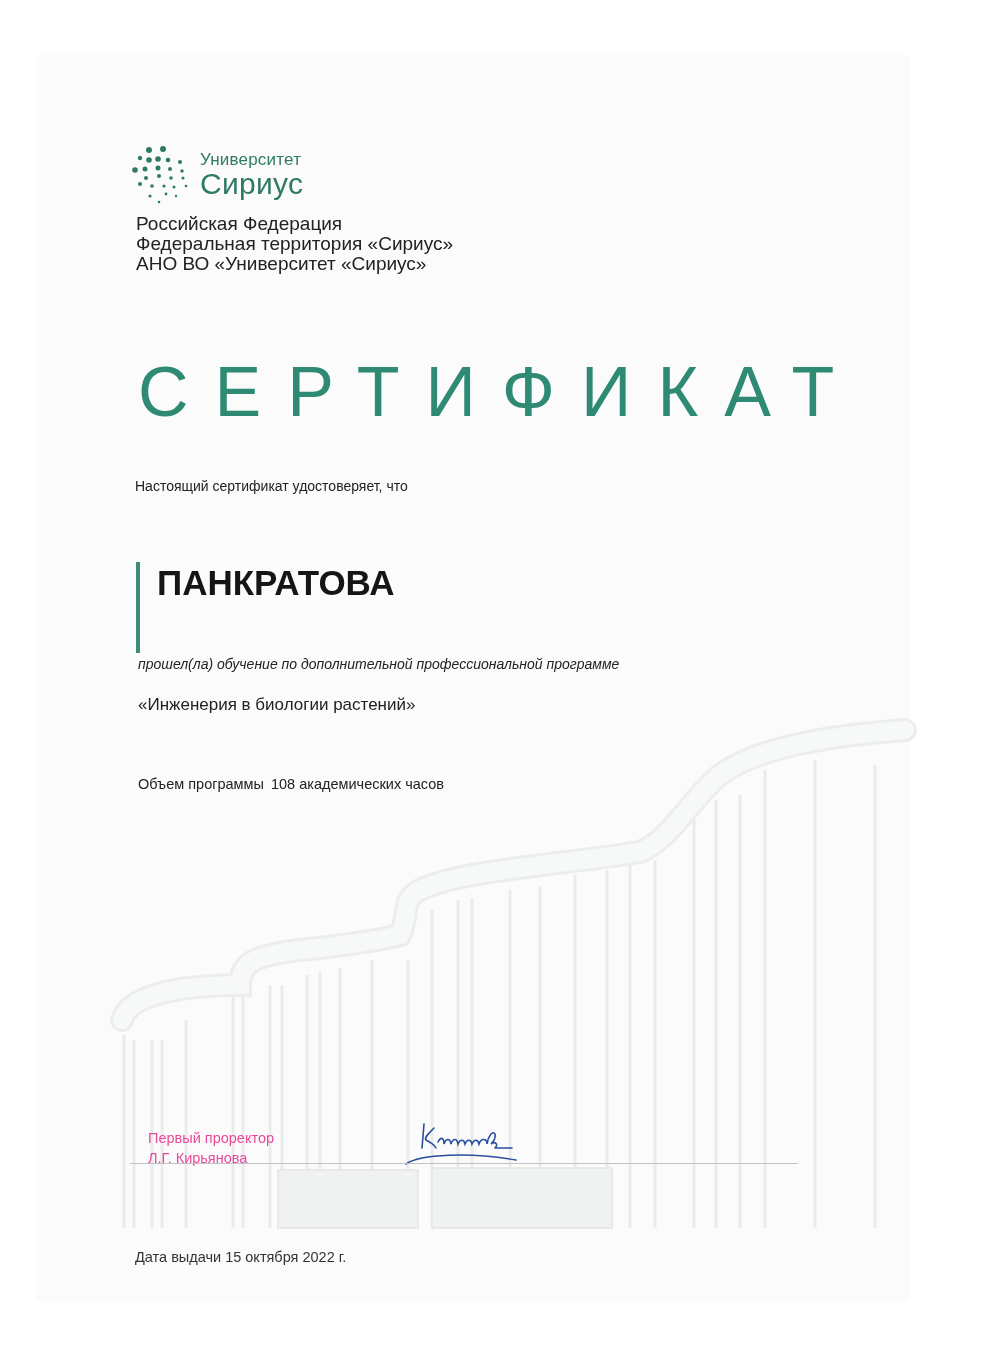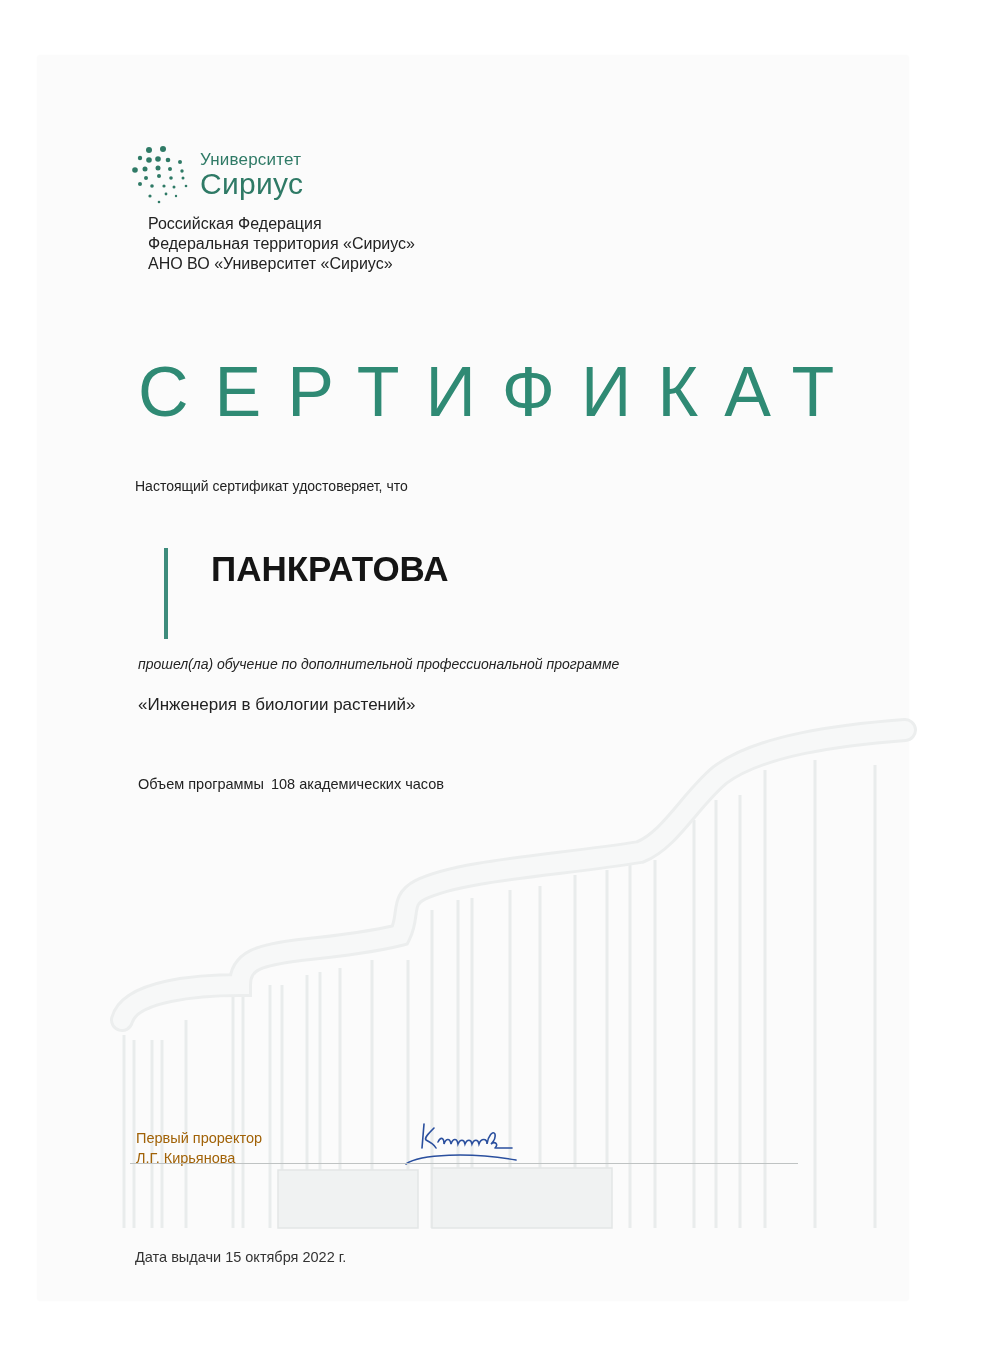--- a/index.html
+++ b/index.html
@@ -26,39 +26,38 @@
   .logo {
     position: absolute; left: 130px; top: 144px;
     display: flex; align-items: center;
   }
   .logo-mark { width: 62px; height: 62px; }
   .logo-text { margin-left: 8px; color: #2f7a66; line-height: 1; }
   .logo-line1 { font-size: 17px; letter-spacing: 0.2px; }
   .logo-line2 { font-size: 30px; margin-top: 1px; letter-spacing: 0.3px; }
 
   .org {
-    position: absolute; left: 148px; top: 214px;
-    font-size: 16px; line-height: 20px; color: #222;
+    position: absolute; left: 136px; top: 214px;
+    font-size: 19px; line-height: 20px; color: #222;
   }
   .title {
     position: absolute; left: 138px; top: 352px;
     font-size: 70px; letter-spacing: 26px;
     color: #2f8a74; font-weight: normal;
     line-height: 80px;
   }
   .intro {
     position: absolute; left: 135px; top: 478px;
     font-size: 14px; color: #222;
   }
   .name-block {
-    position: absolute; left: 136px; top: 548px;
-    padding-left: 43px;
+    position: absolute; left: 136px; top: 562px;
+    padding-left: 17px;
     border-left: 4px solid #3e8c7c;
     height: 91px;
-    margin-left: 28px;
   }
   .surname {
     font-size: 35px; font-weight: bold; color: #151515;
     line-height: 44px; margin-top: -1px;
   }
   .given {
     font-size: 33px; color: #222; line-height: 44px;
   }
   .passed {
     position: absolute; left: 138px; top: 656px;
@@ -67,22 +66,22 @@
   .program {
     position: absolute; left: 138px; top: 695px;
     font-size: 17px; color: #222;
   }
   .details {
     position: absolute; left: 138px; top: 774px;
     font-size: 14.5px; line-height: 20px; color: #222;
   }
   .details span.gap { display: inline-block; width: 7px; }
   .signer {
-    position: absolute; left: 136px; top: 1128px;
-    font-size: 14.5px; line-height: 20px; color: #a16207;
+    position: absolute; left: 148px; top: 1128px;
+    font-size: 14.5px; line-height: 20px; color: #ec4899;
   }
   .sig-line {
     position: absolute; left: 130px; top: 1163px;
     width: 668px; height: 1px; background: #bfc3c3;
   }
   .signature {
     position: absolute; left: 400px; top: 1118px;
     width: 130px; height: 52px;
   }
   .issued {

